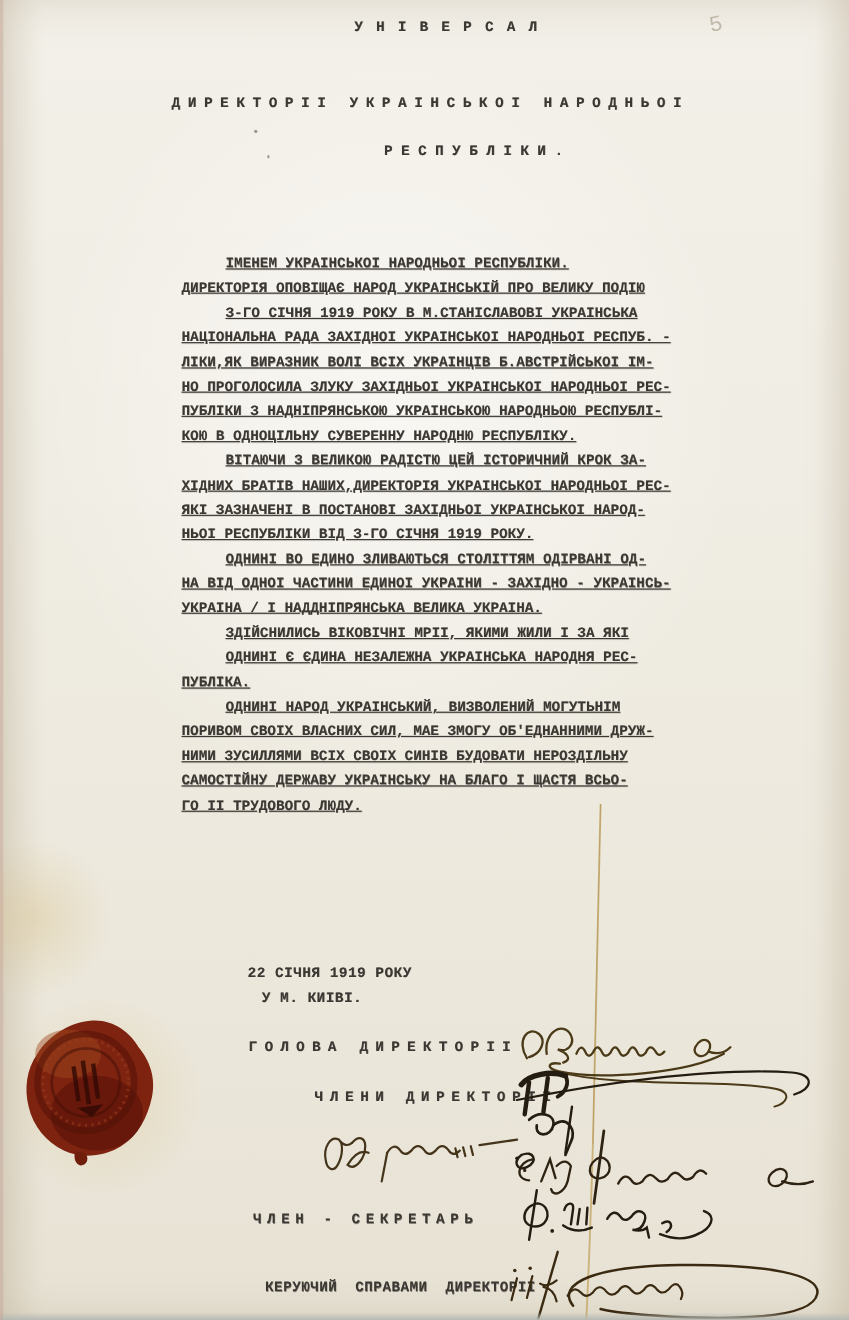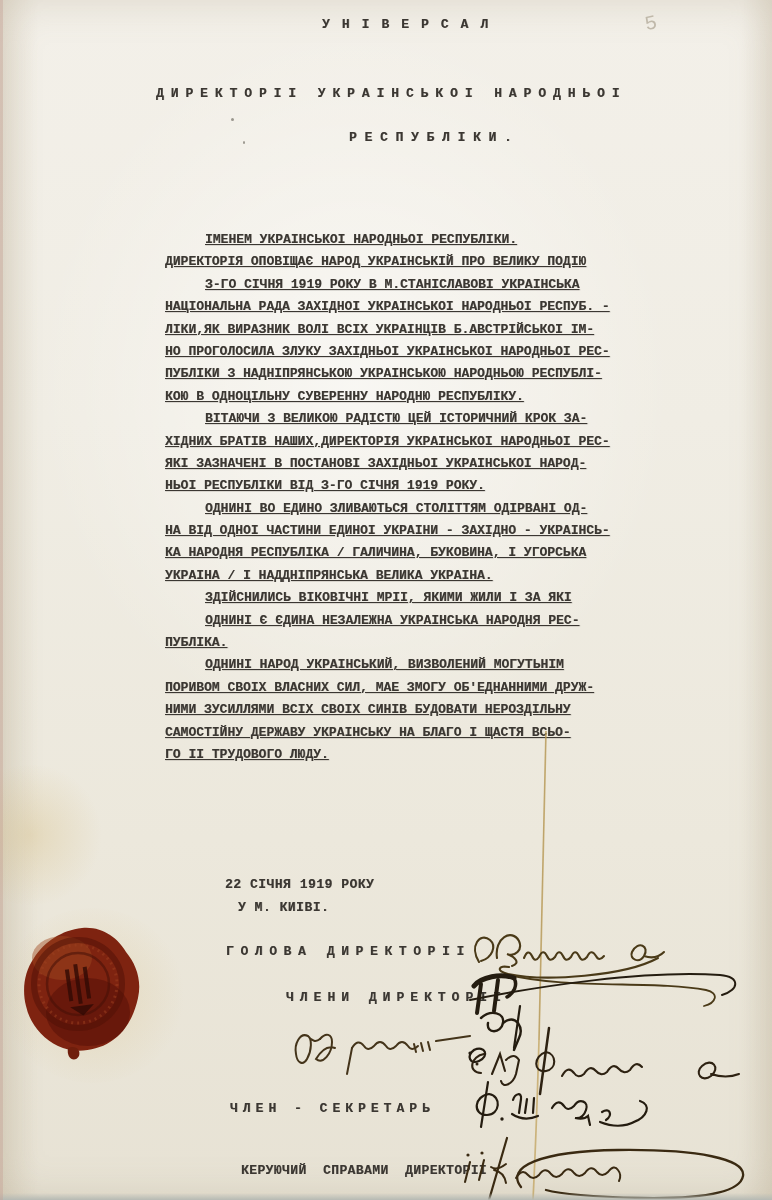--- a/index.html
+++ b/index.html
@@ -64,21 +64,20 @@
     </div>
     <div>
       <div class="line ind">ВІТАЮЧИ З ВЕЛИКОЮ РАДІСТЮ ЦЕЙ ІСТОРИЧНИЙ КРОК ЗА-</div>
       <div class="line">ХІДНИХ БРАТІВ НАШИХ,ДИРЕКТОРІЯ УКРАІНСЬКОІ НАРОДНЬОІ РЕС-</div>
       <div class="line">ЯКІ ЗАЗНАЧЕНІ В ПОСТАНОВІ ЗАХІДНЬОІ УКРАІНСЬКОІ НАРОД-</div>
       <div class="line">НЬОІ РЕСПУБЛІКИ ВІД З-ГО СІЧНЯ 1919 РОКУ.</div>
     </div>
     <div>
       <div class="line ind">ОДНИНІ ВО ЕДИНО ЗЛИВАЮТЬСЯ СТОЛІТТЯМ ОДІРВАНІ ОД-</div>
       <div class="line">НА ВІД ОДНОІ ЧАСТИНИ ЕДИНОІ УКРАІНИ - ЗАХІДНО - УКРАІНСЬ-</div>
-      <div class="line">КА НАРОДНЯ РЕСПУБЛІКА / ГАЛИЧИНА, БУКОВИНА, І УГОРСЬКА</div>
       <div class="line">УКРАІНА / І НАДДНІПРЯНСЬКА ВЕЛИКА УКРАІНА.</div>
     </div>
     <div>
       <div class="line ind">ЗДІЙСНИЛИСЬ ВІКОВІЧНІ МРІІ, ЯКИМИ ЖИЛИ І ЗА ЯКІ</div>
     </div>
     <div>
       <div class="line ind">ОДНИНІ Є ЄДИНА НЕЗАЛЕЖНА УКРАІНСЬКА НАРОДНЯ РЕС-</div>
       <div class="line">ПУБЛІКА.</div>
     </div>
     <div>

